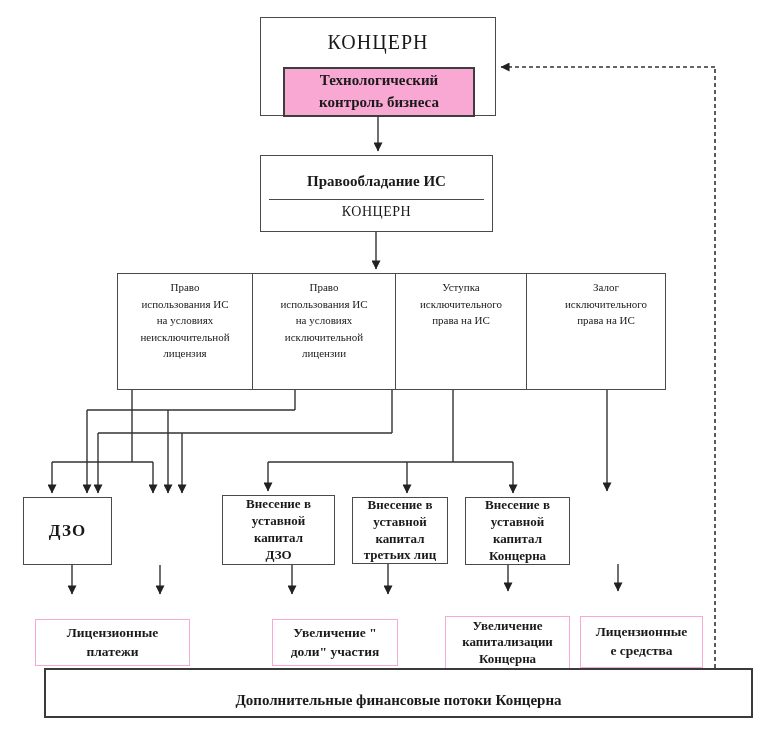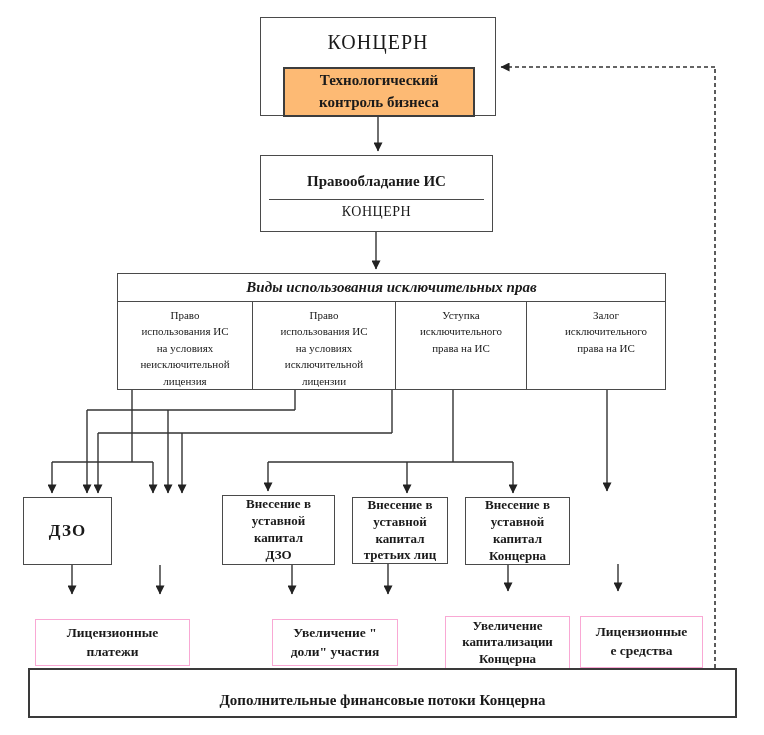--- a/index.html
+++ b/index.html
@@ -11,39 +11,39 @@
   .box{position:absolute;box-sizing:border-box;border:1.5px solid #4a4a4a;background:#ffffff;
        display:flex;align-items:center;justify-content:center;text-align:center;}
   .lbl{white-space:pre-line;display:block;width:100%;}
   .light{border:1px solid #f9a8d4;margin-top:21px;}
   .bold{font-weight:bold;}
 
   
   .top-box{left:260px;top:17px;width:236px;height:99px;flex-direction:column;justify-content:flex-start;}
   .top-title{margin-top:13px;font-size:20px;letter-spacing:1px;}
   .control-box{position:absolute;box-sizing:border-box;left:22px;top:49px;width:192px;bottom:-2px;
-       background:#fdba74;border:2px solid #3d3d3d;display:flex;align-items:center;justify-content:center;
+       background:#f9a8d4;border:2px solid #3d3d3d;display:flex;align-items:center;justify-content:center;
        text-align:center;font-weight:bold;font-size:15px;line-height:1.45;}
 
   
   .own-box{left:260px;top:155px;width:233px;height:77px;flex-direction:column;justify-content:stretch;padding:8px;}
   .own-top{box-sizing:border-box;width:100%;height:36px;border-bottom:1.5px solid #4a4a4a;
        display:flex;align-items:center;justify-content:center;font-weight:bold;font-size:15px;}
   .own-bot{box-sizing:border-box;width:100%;flex:1;display:flex;align-items:center;justify-content:center;
        font-size:14px;letter-spacing:.5px;}
 
   
   .table{left:117px;top:273px;width:549px;height:117px;flex-direction:column;justify-content:stretch;}
   .t-head{box-sizing:border-box;width:100%;height:28px;border-bottom:1.5px solid #4a4a4a;
        display:flex;align-items:center;justify-content:center;font-weight:bold;font-style:italic;font-size:15px;}
   .t-cols{display:flex;width:100%;flex:1;}
   .t-col{box-sizing:border-box;font-size:11px;line-height:1.5;padding-top:5px;text-align:center;}
   .t-col + .t-col{border-left:1px solid #4a4a4a;}
 
-  .bottom-box{left:28px;top:668px;width:709px;height:50px;border:2px solid #3a3a3a;
+  .bottom-box{left:44px;top:668px;width:709px;height:50px;border:2px solid #3a3a3a;
        align-items:flex-end;padding-bottom:7px;font-weight:bold;font-size:15px;}
 </style>
 </head>
 <body>
 
 <div class="stage">
 
   <svg width="764" height="735" viewBox="0 0 764 735">
     <defs>
       <marker id="ah" viewBox="0 0 10 10" refX="9.5" refY="5" markerWidth="10" markerHeight="9" orient="auto" markerUnits="userSpaceOnUse">
@@ -102,21 +102,20 @@
 контроль бизнеса</span>
     </div>
   </div>
 
   <div class="box own-box">
     <div class="own-top">Правообладание ИС</div>
     <div class="own-bot">КОНЦЕРН</div>
   </div>
 
   <div class="box table">
-    <div class="t-head">Виды использования исключительных прав</div>
     <div class="t-cols">
       <div class="t-col" style="width:134px;">
         <span class="lbl">Право
 использования ИС
 на условиях
 неисключительной
 лицензия</span>
       </div>
       <div class="t-col" style="width:143px;">
         <span class="lbl">Право

